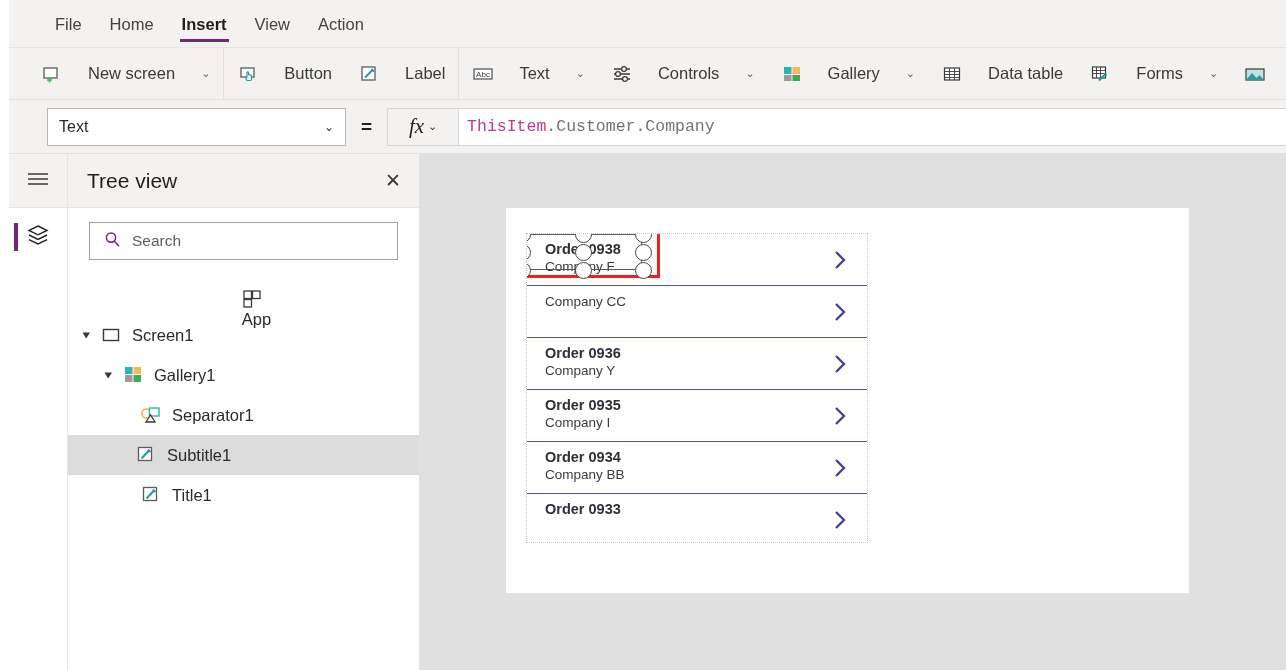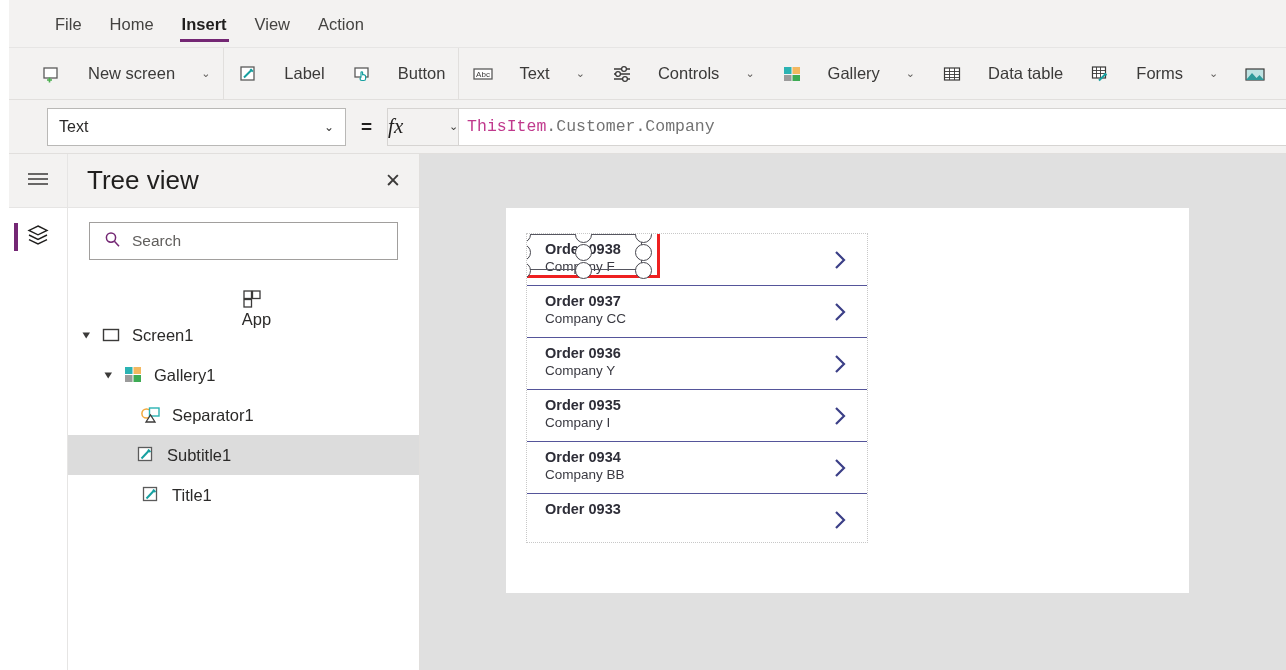--- a/index.html
+++ b/index.html
@@ -62,21 +62,21 @@
     background: #ffffff; border: 1px solid #b9b8b6;
     display: flex; align-items: center; padding: 0 11px;
     font-size: 16px; color: #2b2a29;
   }
   .prop-select .lbl { flex: 1; }
   .prop-select .caret { font-size: 12px; color: #3b3a39; }
   .eq { margin: 0 15px; font-size: 19px; font-weight: bold; color: #201f1e; }
   .fx-box {
     width: 72px; height: 38px; background: #f3f2f1;
     border: 1px solid #d6d4d2;
-    display: flex; align-items: center; justify-content: space-between; gap: 4px;
+    display: flex; align-items: center; justify-content: center; gap: 4px;
   }
   .fx-box .fx {
     font-family: "Liberation Serif", serif;
     font-style: italic; font-size: 21px; color: #201f1e;
   }
   .fx-box .caret { font-size: 11px; color: #3b3a39; }
   .formula-field {
     flex: 1; height: 38px; background: #ffffff;
     border: 1px solid #d6d4d2; border-left: none;
     display: flex; align-items: center; padding-left: 8px;
@@ -108,21 +108,21 @@
   .treepanel {
     position: absolute; left: 59px; top: 154px; width: 352px; height: 516px;
     background: #ffffff; border-right: 1px solid #e1dfdd;
   }
   .tree-header {
     height: 54px; background: #f3f2f1;
     display: flex; align-items: center;
     padding: 0 18px 0 19px;
     border-bottom: 1px solid #e6e5e4;
   }
-  .tree-title { flex: 1; font-size: 26px; color: #201f1e; }
+  .tree-title { flex: 1; font-size: 21px; color: #201f1e; }
   .close-x { font-size: 19px; color: #3b3a39; cursor: default; line-height: 1; }
   .search-wrap { padding: 14px 21px 13px 21px; }
   .search-box {
     height: 38px; background: #ffffff; border: 1px solid #a19f9d;
     display: flex; align-items: center; gap: 11px; padding: 0 14px;
   }
   .search-ph { font-size: 15.5px; color: #605e5c; }
   .tree-list { padding-top: 2px; }
   .tree-row {
     height: 40px; display: flex; align-items: center; cursor: default;
@@ -210,36 +210,36 @@
       </span>
       <span>New screen</span>
       <span class="caret">⌄</span>
     </div>
 
     <div class="rb-sep"></div>
 
     <div class="rb-btn">
       <span class="rb-ico">
         <svg width="20" height="20" viewBox="0 0 20 20">
+          <rect x="3" y="4" width="13" height="9" fill="#fff" stroke="#5b5b5b" stroke-width="1.3"></rect>
+          <path d="M9 13c0-2 0-3.5 0-4.5 0-1 1.6-1 1.6 0v2.2c1.6-.3 3 .4 3 1.8v2.2c0 1-.7 1.8-1.7 1.8h-2.2c-1 0-1.7-.9-1.7-1.9z" fill="#fff" stroke="#17a0a0" stroke-width="1.2"></path>
+        </svg>
+      </span>
+      <span>Button</span>
+    </div>
+
+    <div class="rb-btn">
+      <span class="rb-ico">
+        <svg width="20" height="20" viewBox="0 0 20 20">
           <rect x="3" y="3" width="13" height="13" fill="#fff" stroke="#5b5b5b" stroke-width="1.3"></rect>
           <path d="M6 13.5L14 5.5" stroke="#17a0a0" stroke-width="2"></path>
           <path d="M13 4.5l2.5 2.5-1.3 1.3-2.5-2.5z" fill="#17a0a0"></path>
         </svg>
       </span>
       <span>Label</span>
-    </div>
-
-    <div class="rb-btn">
-      <span class="rb-ico">
-        <svg width="20" height="20" viewBox="0 0 20 20">
-          <rect x="3" y="4" width="13" height="9" fill="#fff" stroke="#5b5b5b" stroke-width="1.3"></rect>
-          <path d="M9 13c0-2 0-3.5 0-4.5 0-1 1.6-1 1.6 0v2.2c1.6-.3 3 .4 3 1.8v2.2c0 1-.7 1.8-1.7 1.8h-2.2c-1 0-1.7-.9-1.7-1.9z" fill="#fff" stroke="#17a0a0" stroke-width="1.2"></path>
-        </svg>
-      </span>
-      <span>Button</span>
     </div>
 
     <div class="rb-sep"></div>
 
     <div class="rb-btn">
       <span class="rb-ico">
         <svg width="22" height="20" viewBox="0 0 22 20">
           <rect x="2" y="5" width="18" height="10" fill="#fff" stroke="#5b5b5b" stroke-width="1.3"></rect>
           <text x="11" y="13" font-size="8" text-anchor="middle" fill="#3b3a39" font-family="Liberation Sans, sans-serif">Abc</text>
         </svg>
@@ -465,21 +465,20 @@
               <span class="handle" style="left:52px;  top:9px;"></span>
               <span class="handle" style="left:112px; top:9px;"></span>
               <span class="handle" style="left:-9px;  top:27px;"></span>
               <span class="handle" style="left:52px;  top:27px;"></span>
               <span class="handle" style="left:112px; top:27px;"></span>
             </div>
           </div>
         </div>
 
         <div class="grow">
-          <div class="g-title">Order 0937</div>
           <div class="g-sub">Company CC</div>
           <svg class="g-chev" viewBox="0 0 18 26">
             <path d="M4 5l8 8-8 8" fill="none" stroke="#3b3f87" stroke-width="2.2"></path>
           </svg>
         </div>
 
         <div class="grow">
           <div class="g-title">Order 0936</div>
           <div class="g-sub">Company Y</div>
           <svg class="g-chev" viewBox="0 0 18 26">

